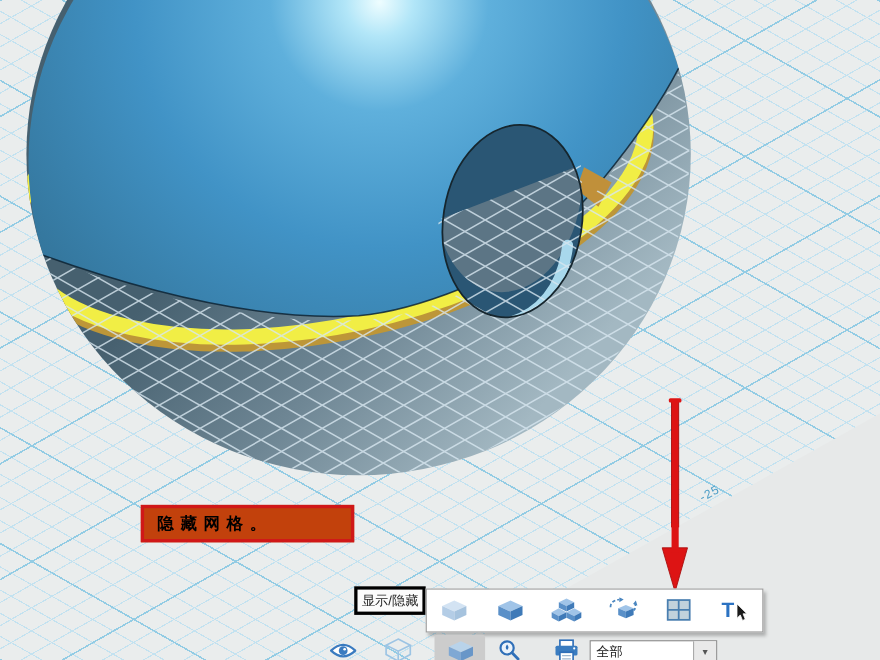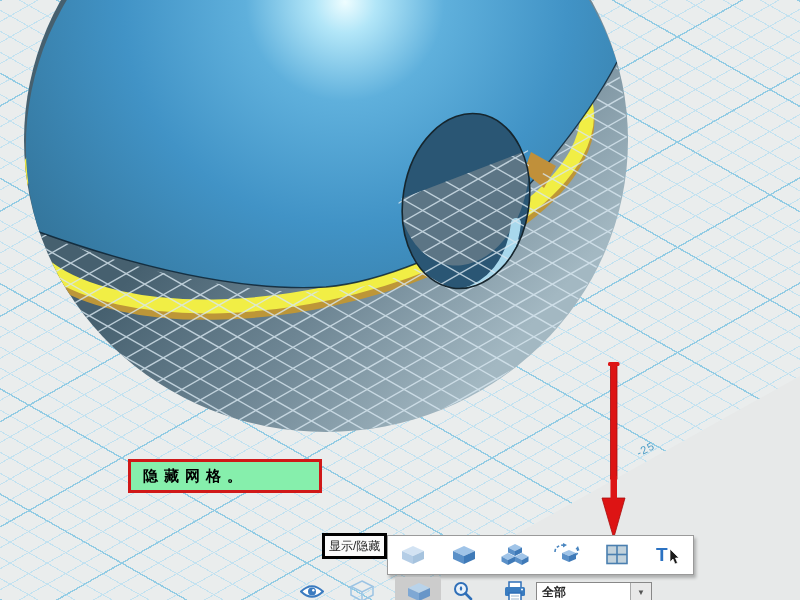--- a/index.html
+++ b/index.html
@@ -19,21 +19,21 @@
   }
   #grid-edge-label{
     position:absolute;left:636px;top:443px;
     transform:rotate(-28deg);
     color:#4a9cc6;font-size:11px;letter-spacing:1px;
   }
 
   
   #callout{
     position:absolute;left:128px;top:459px;width:176px;height:28px;
-    background:#86efac;border:3px solid #d01818;
+    background:#c2410c;border:3px solid #d01818;
     display:flex;align-items:center;padding-left:12px;
     font-size:15px;font-weight:bold;color:#000;letter-spacing:6px;
   }
 
   
   #tooltip{
     position:absolute;left:322px;top:533px;height:20px;
     background:#fbfbfb;border:3px solid #000000;
     display:flex;align-items:center;padding:0 4px;
     font-size:12px;color:#1c1c1c;white-space:nowrap;
@@ -52,21 +52,21 @@
   .bb-icon{position:absolute;cursor:pointer;}
   #bb-highlight{
     position:absolute;left:395px;top:577px;width:46px;height:23px;
     background:#cccccc;border-radius:3px 3px 0 0;
   }
   #filter-dropdown{
     position:absolute;left:536px;top:582px;width:114px;height:18px;
     background:#ffffff;border:1px solid #888;
     display:flex;align-items:stretch;font-size:12px;color:#222;
   }
-  #filter-dropdown .val{flex:1;display:flex;align-items:center;padding-left:5px;font-weight:bold;}
+  #filter-dropdown .val{flex:1;display:flex;align-items:center;padding-left:5px;}
   #filter-dropdown .btn{width:20px;background:#e9e9e9;border-left:1px solid #aaa;
     display:flex;align-items:center;justify-content:center;font-size:8px;color:#555;}
 
   svg{display:block;}
 </style>
 </head>
 <body>
 
 <div id="app">
 

